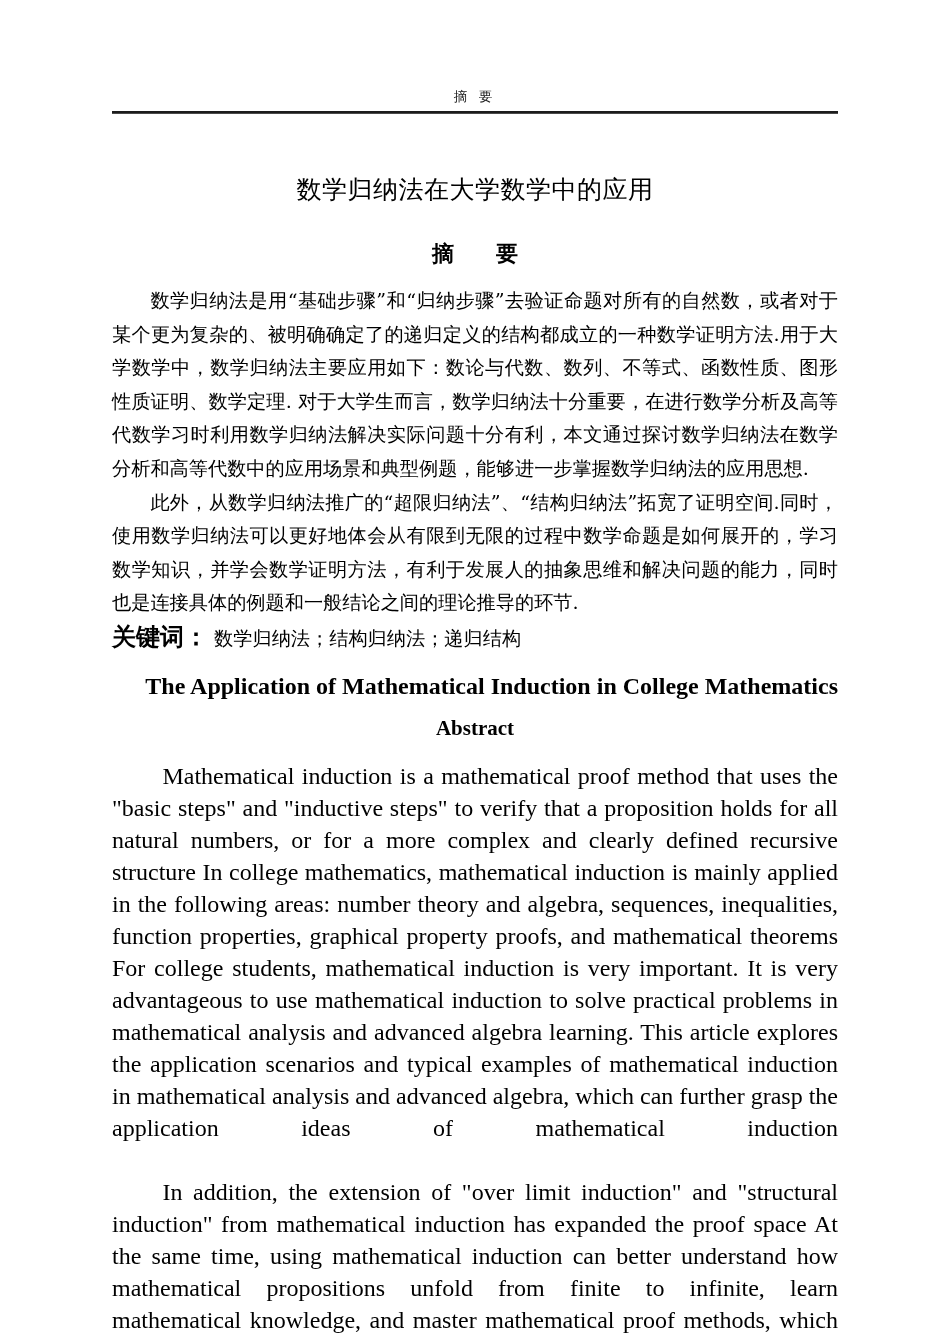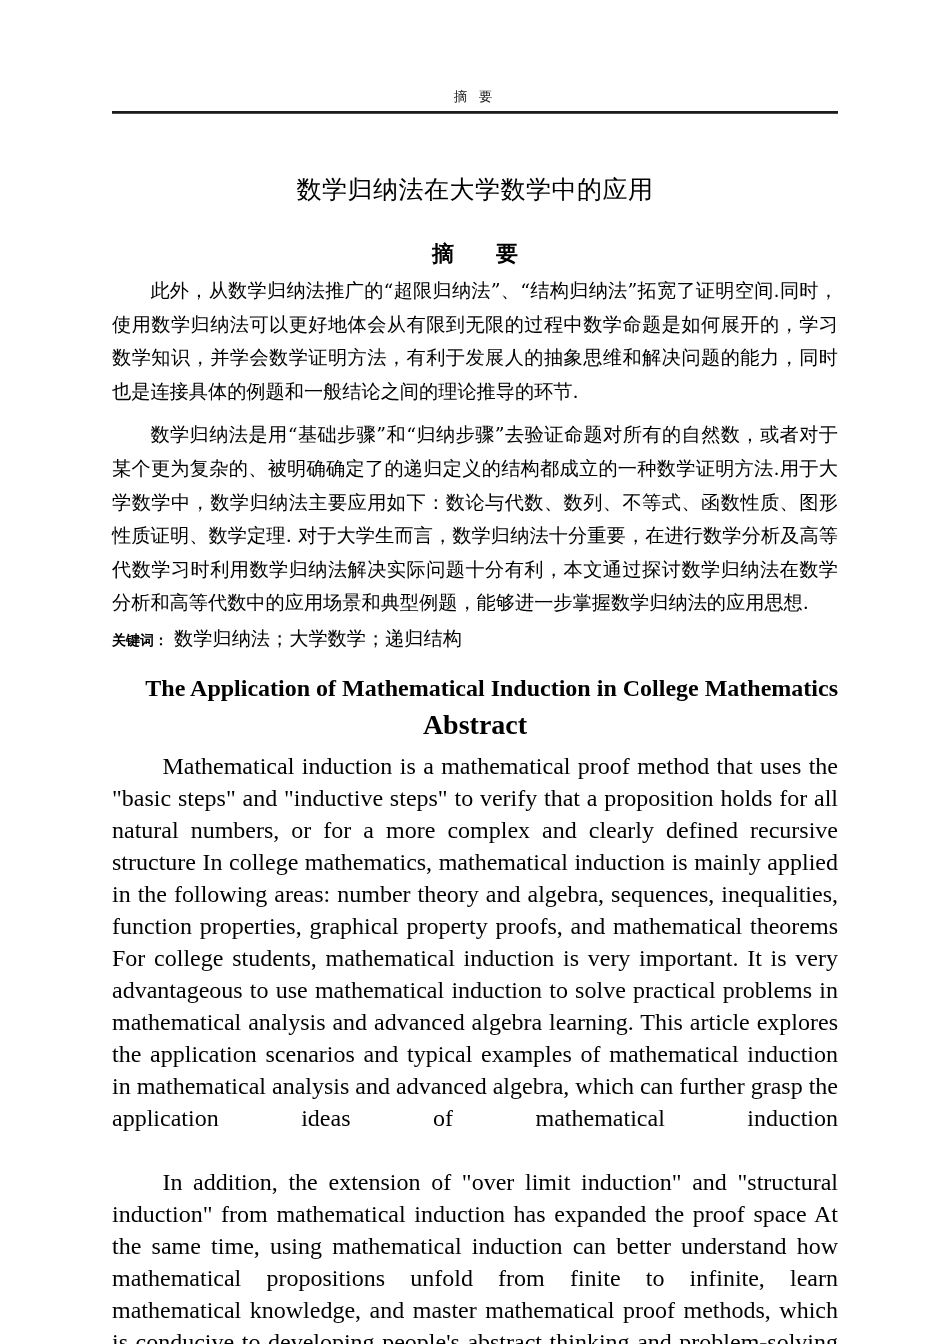--- a/index.html
+++ b/index.html
@@ -97,41 +97,41 @@
 
   .cn-keywords {
     font-family: "DejaVu Serif", "Liberation Serif", serif;
     font-size: 19.2px;
     line-height: 33.6px;
     margin: 0;
     padding-top: 2px;
     text-align: left;
   }
   .cn-keywords .kw-label {
-    font-family: Liberation Sans, sans-serif;
+    font-family: Liberation Mono, monospace;
     font-weight: 700;
-    font-size: 14px;
+    font-size: 24px;
   }
 
   .en-title {
     text-align: right;
     font-family: "Liberation Serif", "DejaVu Serif", serif;
     font-weight: 700;
     font-size: 24px;
     line-height: 33px;
     margin: 0;
     padding-top: 14px;
   }
   .en-abstract-heading {
     text-align: center;
     font-family: "Liberation Serif", "DejaVu Serif", serif;
     font-weight: 700;
-    font-size: 28px;
+    font-size: 21px;
     line-height: 31px;
-    margin: 4px;
+    margin: 10px;
   }
 
   .en-para {
     font-family: "Liberation Serif", "DejaVu Serif", serif;
     font-size: 24px;
     line-height: 32px;
     text-align: justify;
     text-indent: 2.1em;
     margin: 0;
     -webkit-hyphens: none;
@@ -160,26 +160,26 @@
     <div class="header-text">摘  要</div>
     <div class="header-rule" style="border-top-color: rgb(28, 28, 28);"></div>
   </div>
 
   <div class="content">
 
     <h1 class="cn-title">数学归纳法在大学数学中的应用</h1>
 
     <h2 class="cn-abstract-heading">摘　要</h2>
 
+    <p class="cn-para first">数学归纳法是用“基础步骤”和“归纳步骤”去验证命题对所有的自然数，或者对于某个更为复杂的、被明确确定了的递归定义的结构都成立的一种数学证明方法.用于大学数学中，数学归纳法主要应用如下：数论与代数、数列、不等式、函数性质、图形性质证明、数学定理. 对于大学生而言，数学归纳法十分重要，在进行数学分析及高等代数学习时利用数学归纳法解决实际问题十分有利，本文通过探讨数学归纳法在数学分析和高等代数中的应用场景和典型例题，能够进一步掌握数学归纳法的应用思想.</p>
+
     <p class="cn-para">此外，从数学归纳法推广的“超限归纳法”、“结构归纳法”拓宽了证明空间.同时，使用数学归纳法可以更好地体会从有限到无限的过程中数学命题是如何展开的，学习数学知识，并学会数学证明方法，有利于发展人的抽象思维和解决问题的能力，同时也是连接具体的例题和一般结论之间的理论推导的环节.</p>
 
-    <p class="cn-para first">数学归纳法是用“基础步骤”和“归纳步骤”去验证命题对所有的自然数，或者对于某个更为复杂的、被明确确定了的递归定义的结构都成立的一种数学证明方法.用于大学数学中，数学归纳法主要应用如下：数论与代数、数列、不等式、函数性质、图形性质证明、数学定理. 对于大学生而言，数学归纳法十分重要，在进行数学分析及高等代数学习时利用数学归纳法解决实际问题十分有利，本文通过探讨数学归纳法在数学分析和高等代数中的应用场景和典型例题，能够进一步掌握数学归纳法的应用思想.</p>
-
     <p class="cn-keywords">
-      <span class="kw-label">关键词：</span><span> 数学归纳法；大学数学；递归结构</span>
+      <span class="kw-label">关键词：</span><span> 数学归纳法；结构归纳法；递归结构</span>
     </p>
 
     <h1 class="en-title">The Application of Mathematical Induction in College Mathematics</h1>
 
     <h2 class="en-abstract-heading">Abstract</h2>
 
     <p class="en-para p1">Mathematical induction is a mathematical proof method that uses the "basic steps" and "inductive steps" to verify that a proposition holds for all natural numbers, or for a more complex and clearly defined recursive structure In college mathematics, mathematical induction is mainly applied in the following areas: number theory and algebra, sequences, inequalities, function properties, graphical property proofs, and mathematical theorems For college students, mathematical induction is very important. It is very advantageous to use mathematical induction to solve practical problems in mathematical analysis and advanced algebra learning. This article explores the application scenarios and typical examples of mathematical induction in mathematical analysis and advanced algebra, which can further grasp the application ideas of mathematical induction</p>
 
     <p class="en-para no-stretch">In addition, the extension of "over limit induction" and "structural induction" from mathematical induction has expanded the proof space At the same time, using mathematical induction can better understand how mathematical propositions unfold from finite to infinite, learn mathematical knowledge, and master mathematical proof methods, which is conducive to developing people's abstract thinking and problem-solving abilities. As well as technical links connecting specific examples and general conclusions through theoretical deduction.</p>
 

